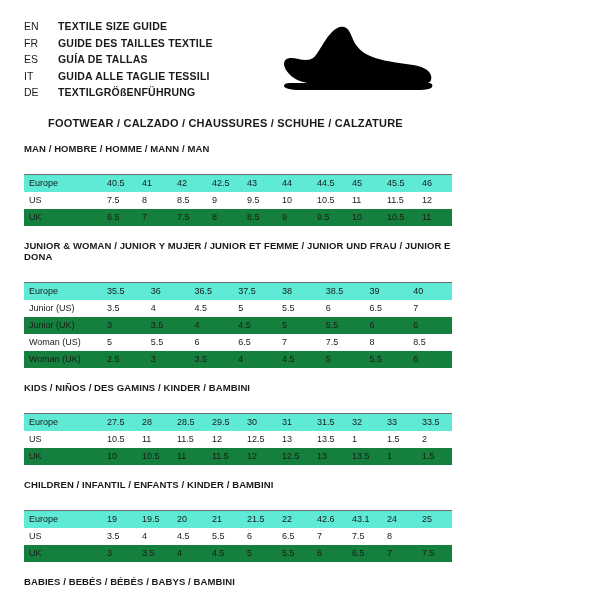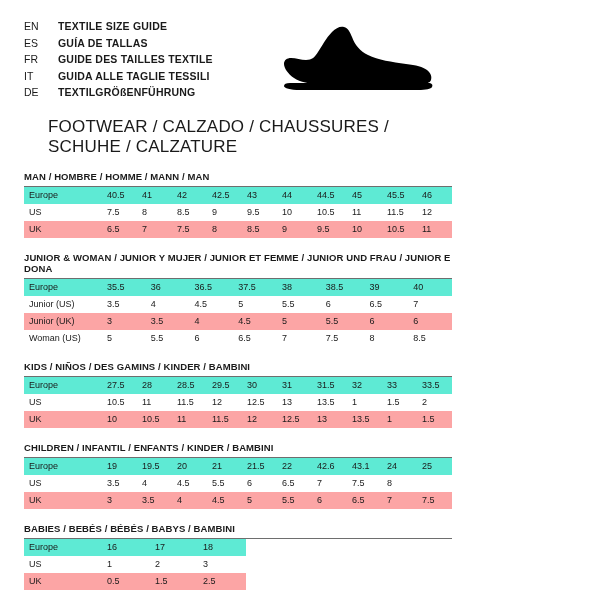--- a/index.html
+++ b/index.html
@@ -50,35 +50,35 @@
     position: absolute;
     top: 22px;
     right: 26px;
     width: 190px;
     height: 78px;
   }
   .shoe-wrap svg { display: block; }
 
   .section-title {
     margin: 16px 24px 0 24px;
-    font-size: 17px;
-    font-weight: normal;
+    font-size: 11px;
+    font-weight: bold;
     letter-spacing: 0.2px;
   }
 
   
   .block {
     margin: 0 24px;
   }
   .block-heading {
     font-size: 9.5px;
     font-weight: bold;
     letter-spacing: 0.1px;
     padding-top: 14px;
-    padding-bottom: 4px;
+    padding-bottom: 20px;
     border-bottom: 1px solid #6e6e6e;
     color: #1a1a1a;
   }
   table.size {
     width: 100%;
     border-collapse: collapse;
     table-layout: fixed;
   }
   table.size td {
     font-size: 9px;
@@ -90,44 +90,44 @@
     white-space: nowrap;
     overflow: hidden;
   }
   table.size td.label {
     width: 78px;
   }
   tr.shade td {
     background: #5eead4;
   }
   tr.band td {
-    background: #fca5a5;
+    background: #15803d;
   }
   
   .babies table.size td { }
 </style>
 </head>
 <body>
 
 <div class="page">
 
   <div class="header">
     <table class="lang-table">
       <tbody>
         <tr>
           <td class="lang-code">EN</td>
           <td class="lang-title">TEXTILE SIZE GUIDE</td>
         </tr>
         <tr>
+          <td class="lang-code">FR</td>
+          <td class="lang-title">GUIDE DES TAILLES TEXTILE</td>
+        </tr>
+        <tr>
           <td class="lang-code">ES</td>
           <td class="lang-title">GUÍA DE TALLAS</td>
-        </tr>
-        <tr>
-          <td class="lang-code">FR</td>
-          <td class="lang-title">GUIDE DES TAILLES TEXTILE</td>
         </tr>
         <tr>
           <td class="lang-code">IT</td>
           <td class="lang-title">GUIDA ALLE TAGLIE TESSILI</td>
         </tr>
         <tr>
           <td class="lang-code">DE</td>
           <td class="lang-title">TEXTILGRÖßENFÜHRUNG</td>
         </tr>
       </tbody>
@@ -259,20 +259,31 @@
               <td class="label">Woman (US)</td>
               <td>5</td>
               <td>5.5</td>
               <td>6</td>
               <td>6.5</td>
               <td>7</td>
               <td>7.5</td>
               <td>8</td>
               <td>8.5</td>
             </tr>
+            <tr class="band">
+              <td class="label">Woman (UK)</td>
+              <td>2.5</td>
+              <td>3</td>
+              <td>3.5</td>
+              <td>4</td>
+              <td>4.5</td>
+              <td>5</td>
+              <td>5.5</td>
+              <td>6</td>
+            </tr>
           </tbody>
         </table>
       </div>
       <div class="block">
         <div class="block-heading">KIDS / NIÑOS / DES GAMINS / KINDER / BAMBINI</div>
         <table class="size">
           <colgroup>
             <col style="width: 78px;">
             <col>
             <col>

